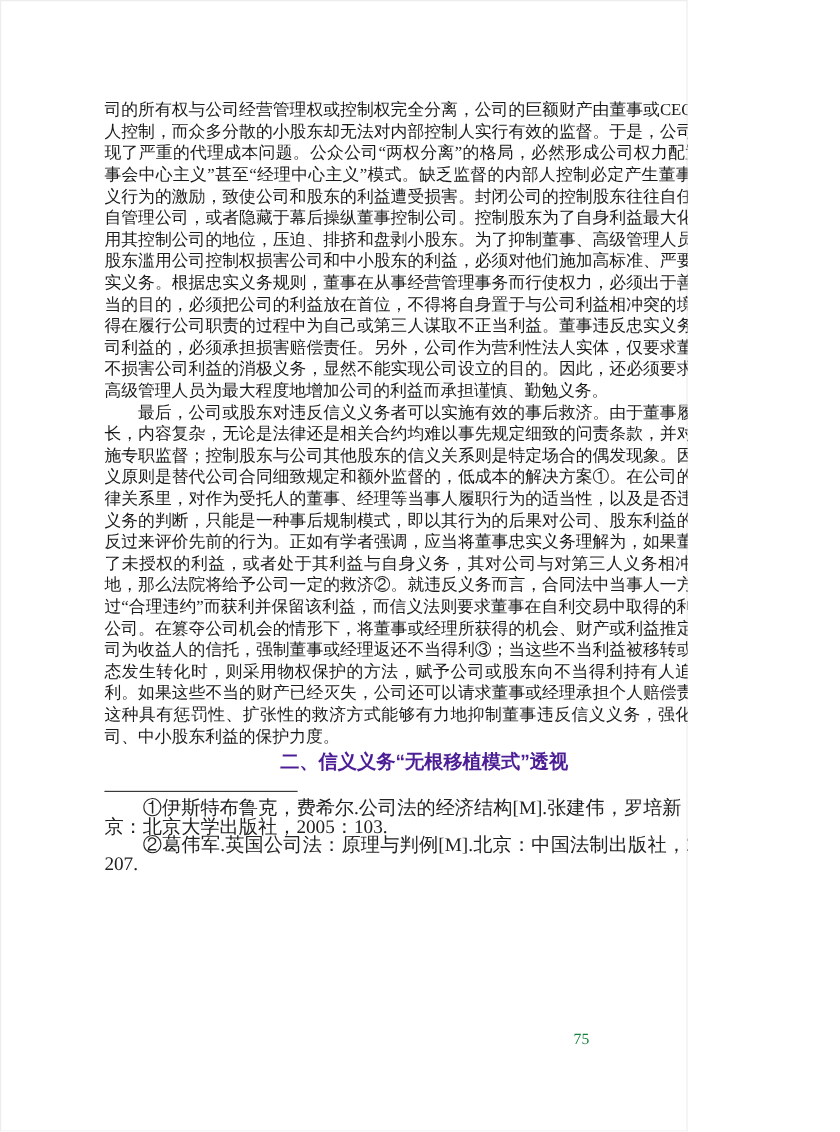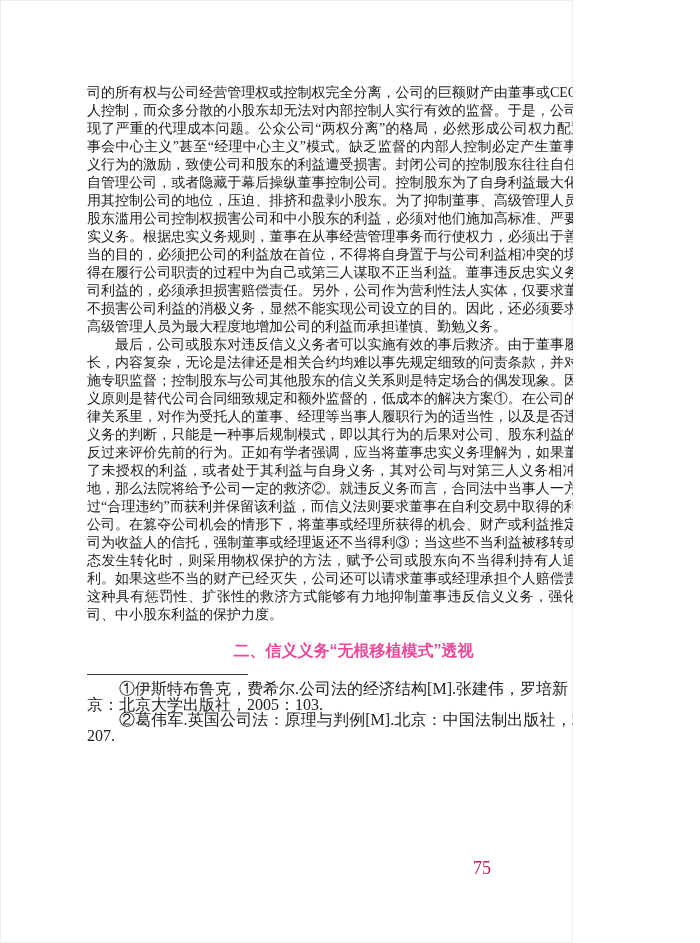--- a/index.html
+++ b/index.html
@@ -20,27 +20,27 @@
   .body-p{
     margin:0;
     font-size:14px;
     line-height:18px;
     text-align:justify;
     text-justify:inter-ideograph;
     letter-spacing:0;
   }
   .indent{text-indent:2em;}
   .section-heading{
-    margin:17px 0 13px 0;
+    margin:2px 0 13px 0;
     font-family:"Liberation Sans","DejaVu Sans",sans-serif;
     font-weight:bold;
     font-size:16px;
     line-height:20px;
     text-align:center;
-    color:#ec4899;
+    color:#4c1d95;
   }
   .footnote-block{margin-top:7px;}
   .fn-divider{
     width:161px;
     height:0;
     border-top:1px solid #3a3a3a;
     margin:0 0 6px 0;
   }
   .fn{
     margin:0;
@@ -48,22 +48,22 @@
     line-height:15.5px;
     text-align:justify;
     text-justify:inter-ideograph;
     text-indent:2em;
     color:#222;
   }
   .page-number{
     position:absolute;
     right:82px;
     top:858px;
-    font-size:18px;
-    color:#be185d;
+    font-size:13px;
+    color:#15803d;
     font-family:"Liberation Serif","DejaVu Serif",serif;
   }
 </style>
 </head>
 <body>
 
 <div class="page">
   <div class="content">
 
     <p class="body-p">司的所有权与公司经营管理权或控制权完全分离，公司的巨额财产由董事或CEO等内部人控制，而众多分散的小股东却无法对内部控制人实行有效的监督。于是，公司治理出现了严重的代理成本问题。公众公司“两权分离”的格局，必然形成公司权力配置的“董事会中心主义”甚至“经理中心主义”模式。缺乏监督的内部人控制必定产生董事机会主义行为的激励，致使公司和股东的利益遭受损害。封闭公司的控制股东往往自任董事亲自管理公司，或者隐藏于幕后操纵董事控制公司。控制股东为了自身利益最大化往往利用其控制公司的地位，压迫、排挤和盘剥小股东。为了抑制董事、高级管理人员和控制股东滥用公司控制权损害公司和中小股东的利益，必须对他们施加高标准、严要求的忠实义务。根据忠实义务规则，董事在从事经营管理事务而行使权力，必须出于善意和正当的目的，必须把公司的利益放在首位，不得将自身置于与公司利益相冲突的境地，不得在履行公司职责的过程中为自己或第三人谋取不正当利益。董事违反忠实义务侵害公司利益的，必须承担损害赔偿责任。另外，公司作为营利性法人实体，仅要求董事负有不损害公司利益的消极义务，显然不能实现公司设立的目的。因此，还必须要求董事和高级管理人员为最大程度地增加公司的利益而承担谨慎、勤勉义务。</p>

